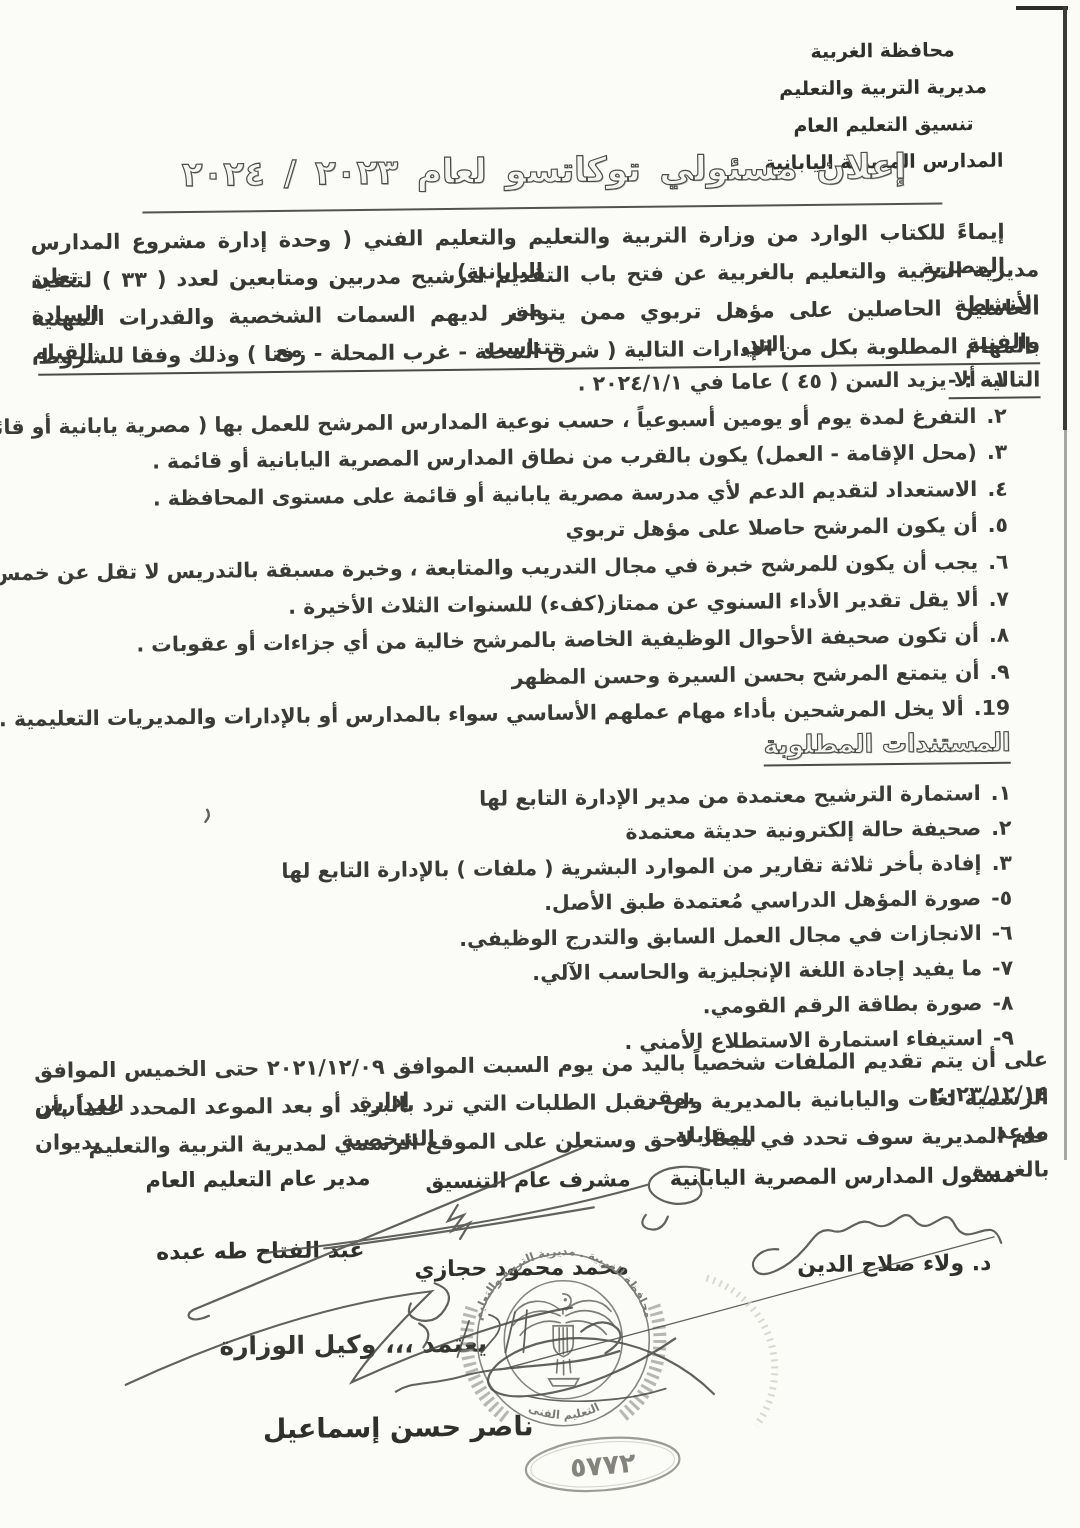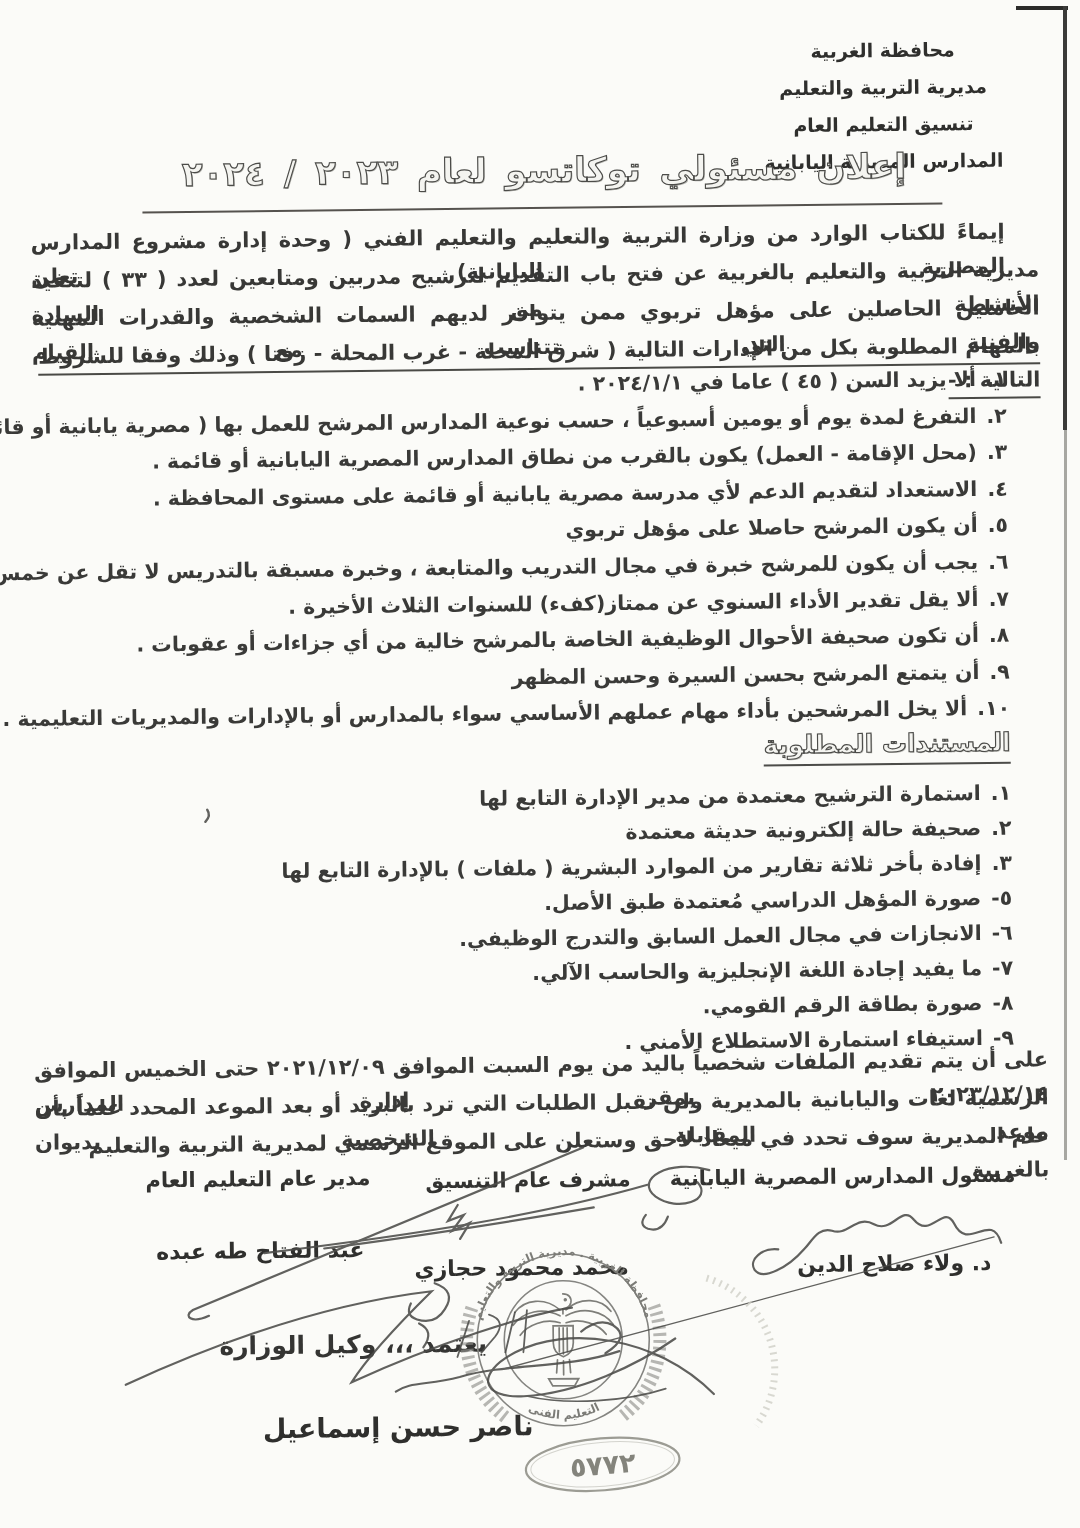--- a/index.html
+++ b/index.html
@@ -80,21 +80,21 @@
   <div class="abs clist rtl">
     <div class="row"><span class="num">١.</span><span>ألا يزيد السن ( ٤٥ )  عاما في ٢٠٢٤/١/١ .</span></div>
     <div class="row"><span class="num">٢.</span><span>التفرغ لمدة يوم أو يومين أسبوعياً ، حسب نوعية المدارس المرشح للعمل بها ( مصرية يابانية أو قائمة ) .</span></div>
     <div class="row"><span class="num">٣.</span><span>(محل الإقامة - العمل) يكون بالقرب من نطاق المدارس المصرية اليابانية  أو قائمة .</span></div>
     <div class="row"><span class="num">٤.</span><span>الاستعداد لتقديم الدعم لأي مدرسة مصرية يابانية  أو قائمة على مستوى المحافظة .</span></div>
     <div class="row"><span class="num">٥.</span><span>أن يكون المرشح حاصلا على مؤهل تربوي</span></div>
     <div class="row"><span class="num">٦.</span><span>يجب أن يكون للمرشح خبرة في مجال التدريب والمتابعة  ، وخبرة مسبقة بالتدريس لا تقل عن خمس سنوت .</span></div>
     <div class="row"><span class="num">٧.</span><span>ألا يقل تقدير الأداء السنوي عن ممتاز(كفء) للسنوات الثلاث الأخيرة .</span></div>
     <div class="row"><span class="num">٨.</span><span>أن تكون صحيفة الأحوال الوظيفية الخاصة بالمرشح خالية من أي جزاءات أو عقوبات .</span></div>
     <div class="row"><span class="num">٩.</span><span>أن يتمتع المرشح بحسن السيرة وحسن المظهر</span></div>
-    <div class="row"><span class="num">١٠.</span><span>ألا يخل المرشحين بأداء مهام عملهم الأساسي سواء بالمدارس أو بالإدارات  والمديريات التعليمية .</span></div>
+    <div class="row"><span class="num">19.</span><span>ألا يخل المرشحين بأداء مهام عملهم الأساسي سواء بالمدارس أو بالإدارات  والمديريات التعليمية .</span></div>
   </div>
 
   <div class="abs docs-head rtl">
     <span class="in hollow">المستندات المطلوبة</span>
   </div>
   <div class="abs dlist rtl">
     <div class="row"><span class="num">١.</span><span>استمارة الترشيح معتمدة من مدير الإدارة التابع لها</span></div>
     <div class="row"><span class="num">٢.</span><span>صحيفة حالة إلكترونية حديثة معتمدة</span></div>
     <div class="row"><span class="num">٣.</span><span>إفادة بأخر ثلاثة تقارير من الموارد البشرية ( ملفات ) بالإدارة التابع لها</span></div>
     <div class="row"><span class="num">٥-</span><span>صورة المؤهل الدراسي مُعتمدة طبق الأصل.</span></div>

